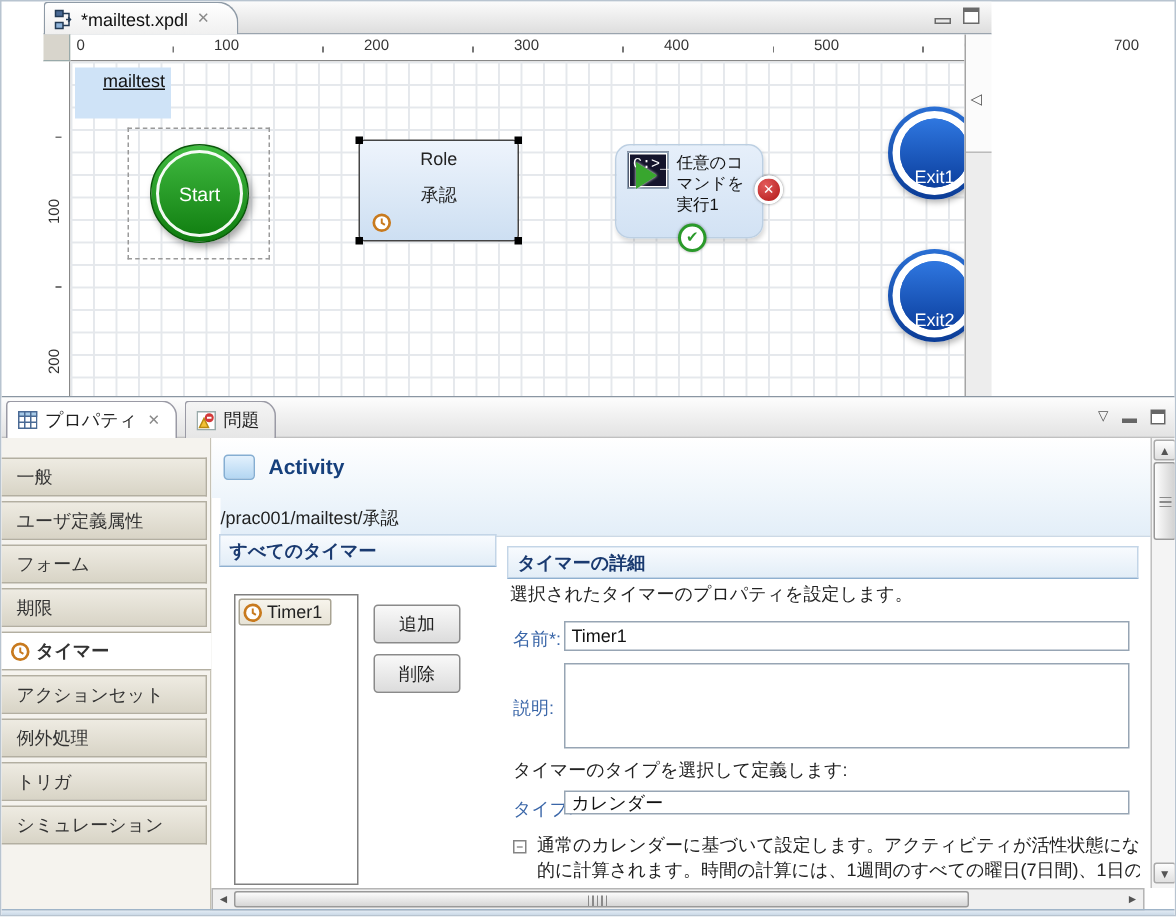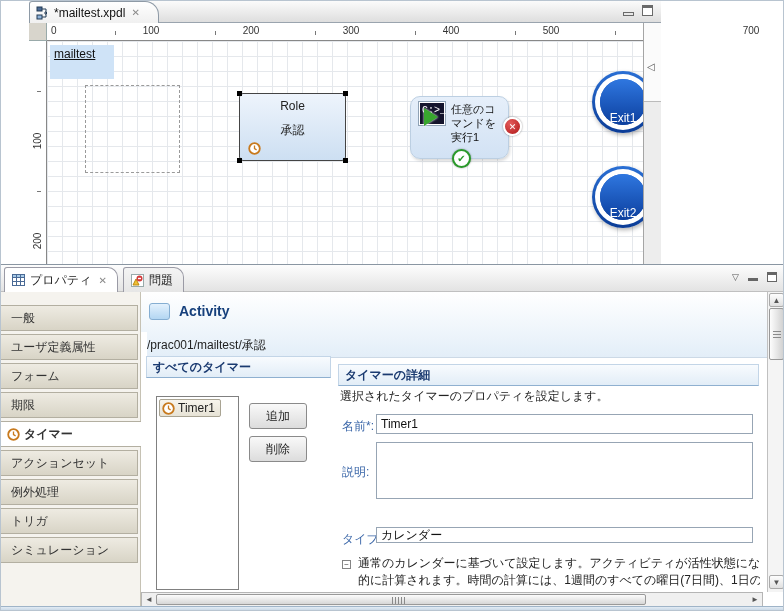--- a/index.html
+++ b/index.html
@@ -26,21 +26,21 @@
     background:repeating-linear-gradient(to right,#777 0 1px,transparent 1px 100px); }
   .vruler { position:absolute; left:0; top:18px; width:18px; bottom:0; background:#fff; border-right:1px solid #888; font-size:10px; color:#333; }
   .vruler span { position:absolute; left:-7px; width:30px; text-align:center; transform:translateY(-50%) rotate(-90deg); }
   .vruler .ticks { position:absolute; top:50px; bottom:0; left:8px; width:4px;
     background:repeating-linear-gradient(to bottom,#777 0 1px,transparent 1px 100px); }
 
   .canvas { position:absolute; left:18px; top:18px; right:18px; bottom:0; background:#fff; overflow:hidden;
     background-image:linear-gradient(to right,#e5e8ec 1px,transparent 1px),linear-gradient(to bottom,#e5e8ec 1px,transparent 1px);
     background-size:15px 15px; }
 
-  .process-tab { position:absolute; left:3px; top:4px; width:64px; height:34px; background:#cfe3f7; padding:2px 4px; }
+  .process-tab { position:absolute; left:3px; top:4px; width:64px; height:34px; background:#cfe3f7; padding:2px 4px;text-align:right; }
   .process-tab .ptab-label { text-decoration:underline; color:#111; }
 
   .sel-rect { position:absolute; left:38px; top:44px; width:95px; height:88px; border:1px dashed #9a9a9a; }
 
   .start-node { position:absolute; left:53px; top:55px; width:66px; height:66px; border-radius:50%;
     background:linear-gradient(180deg,#41bb41,#0f7c0f); border:1px solid #0a570a; box-shadow:2px 3px 5px rgba(0,0,0,.35);
     display:flex; align-items:center; justify-content:center; color:#fff; font-size:13px; }
   .start-node::after { content:""; position:absolute; inset:3px; border:2px solid rgba(255,255,255,.95); border-radius:50%; }
   .start-node span { position:relative; z-index:1; }
 
@@ -192,20 +192,23 @@
         <div class="ticks"></div>
       </div>
 
       <div class="canvas">
         <div class="process-tab">
           <span class="ptab-label">mailtest</span>
         </div>
 
         <div class="sel-rect"></div>
 
+        <div class="start-node">
+          <span>Start</span>
+        </div>
 
         <div class="role-node">
           <span class="handle h-tl"></span>
           <span class="handle h-tr"></span>
           <span class="handle h-bl"></span>
           <span class="handle h-br"></span>
           <div class="rtitle">Role</div>
           <div class="rname">承認</div>
           <svg class="role-clock" width="13" height="13" viewBox="0 0 13 13">
             <circle cx="6.5" cy="6.5" r="5.3" fill="#fff" stroke="#c87a1e" stroke-width="1.8"></circle>
@@ -320,20 +323,21 @@
           </div>
 
         <div class="dt-intro">選択されたタイマーのプロパティを設定します。</div>
 
         <span class="f-label lbl-name">名前*:</span>
         <input class="f-input in-name" type="text" value="Timer1" style="">
 
         <span class="f-label lbl-desc">説明:</span>
         <textarea class="f-input in-desc" style=""></textarea>
 
+        <div class="dt-type-intro">タイマーのタイプを選択して定義します:</div>
 
         <span class="f-label lbl-type">タイプ:</span>
         <input class="f-input in-type" type="text" value="カレンダー" style="">
 
         <div class="collapse-box">−</div>
         <div class="help-line hl1">通常のカレンダーに基づいて設定します。アクティビティが活性状態になる</div>
         <div class="help-line hl2">的に計算されます。時間の計算には、1週間のすべての曜日(7日間)、1日の</div>
 
         <div class="vscroll">
           <div class="vs-up">▲</div>

